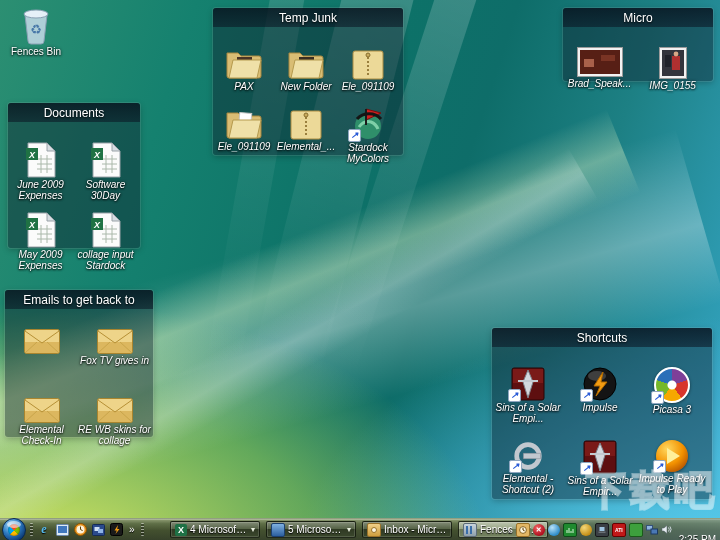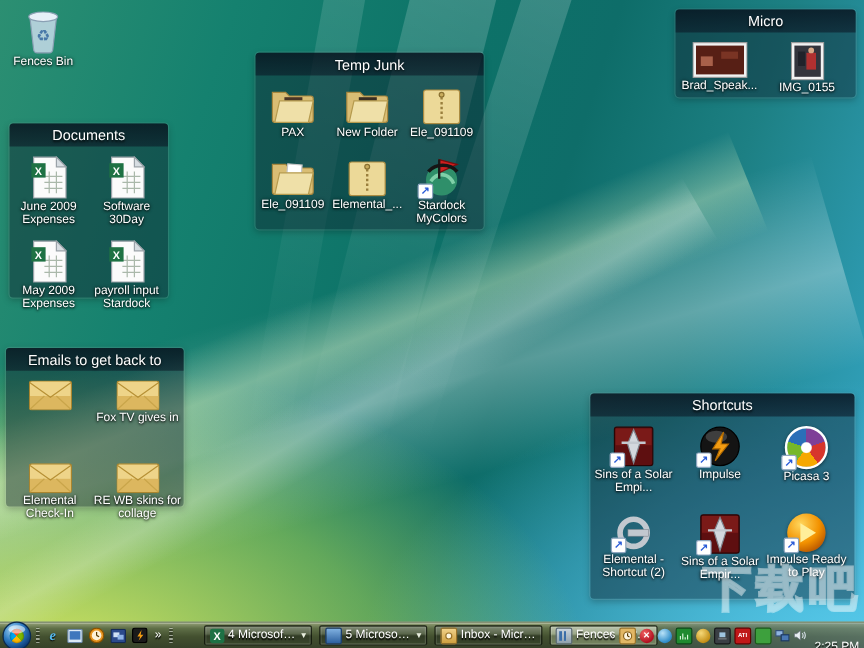--- a/index.html
+++ b/index.html
@@ -22,25 +22,25 @@
   .ray1{left:300px;transform:rotate(14deg);}
   .ray2{left:380px;transform:rotate(18deg);width:40px;}
   .ray3{left:240px;transform:rotate(10deg);width:34px;opacity:.7;}
 
   
   .fence{position:absolute;background:rgba(14,26,40,0.42);border-radius:3px;
     box-shadow:0 0 0 1px rgba(255,255,255,0.10), 0 2px 6px rgba(0,0,0,0.25);}
   .fence-header{height:19px;background:linear-gradient(rgba(6,14,26,0.72), rgba(10,20,34,0.55));
     border-radius:3px 3px 0 0;display:flex;align-items:center;justify-content:center;}
   .fence-title{color:#fff;font-size:12px;text-shadow:0 1px 2px rgba(0,0,0,0.9);}
-  .fence-body{display:flex;flex-wrap:wrap;align-content:flex-start;padding-top:8px;}
-  #fence-temp-junk{left:213px;top:8px;width:190px;height:147px;margin-top:36px;}
+  .fence-body{display:flex;flex-wrap:wrap;align-content:flex-start;padding-top:20px;font-style:italic;}
+  #fence-temp-junk{left:213px;top:8px;width:190px;height:147px;}
   #fence-images{left:563px;top:8px;width:150px;height:73px;}
   #fence-documents{left:8px;top:103px;width:132px;height:145px;}
-  #fence-emails{left:5px;top:290px;width:148px;height:132px;}
+  #fence-emails{left:5px;top:290px;width:148px;height:147px;}
   #fence-shortcuts{left:492px;top:328px;width:220px;height:171px;}
   .ditem{display:flex;flex-direction:column;align-items:center;cursor:default;}
   #fence-temp-junk .ditem{width:62px;height:60px;}
   #fence-images .ditem{width:73px;height:48px;}
   #fence-documents .ditem{width:65px;height:70px;}
   #fence-emails .ditem{width:73px;height:69px;}
   #fence-shortcuts .ditem{width:72px;height:73px;}
   .ic{position:relative;display:flex;align-items:flex-end;justify-content:center;}
   .lbl{margin-top:1px;color:#fff;font-size:10px;line-height:11px;text-align:center;
     text-shadow:0 1px 2px rgba(0,0,0,0.95), 0 0 3px rgba(0,0,0,0.7);max-width:100%;}
@@ -277,21 +277,21 @@
       <div class="ditem">
         <span class="ic">
           <svg width="30" height="36" viewBox="0 0 30 36">
               <path d="M2 1 h19 l8 8 v26 H2 Z" fill="#fbfbfb" stroke="#9aa2a8"></path>
               <path d="M21 1 l8 8 h-8 Z" fill="#d7dde2" stroke="#9aa2a8"></path>
               <path d="M11 17 h15 M11 22 h15 M11 27 h15 M15 13 v18 M21 13 v18" stroke="#aab8aa" stroke-width="1" fill="none"></path>
               <rect x="0" y="6" width="12" height="12" fill="#1f7244"></rect>
               <text x="6" y="15.5" fill="#fff" font-size="9" font-weight="bold" text-anchor="middle">X</text>
             </svg>
         </span>
-        <span class="lbl">payroll input Stardock</span>
+        <span class="lbl">collage input Stardock</span>
       </div>
     </div>
   </div>
 
   <div class="fence" id="fence-emails">
     <div class="fence-header">
       <span class="fence-title">Emails to get back to</span>
     </div>
     <div class="fence-body">
       <div class="ditem">

